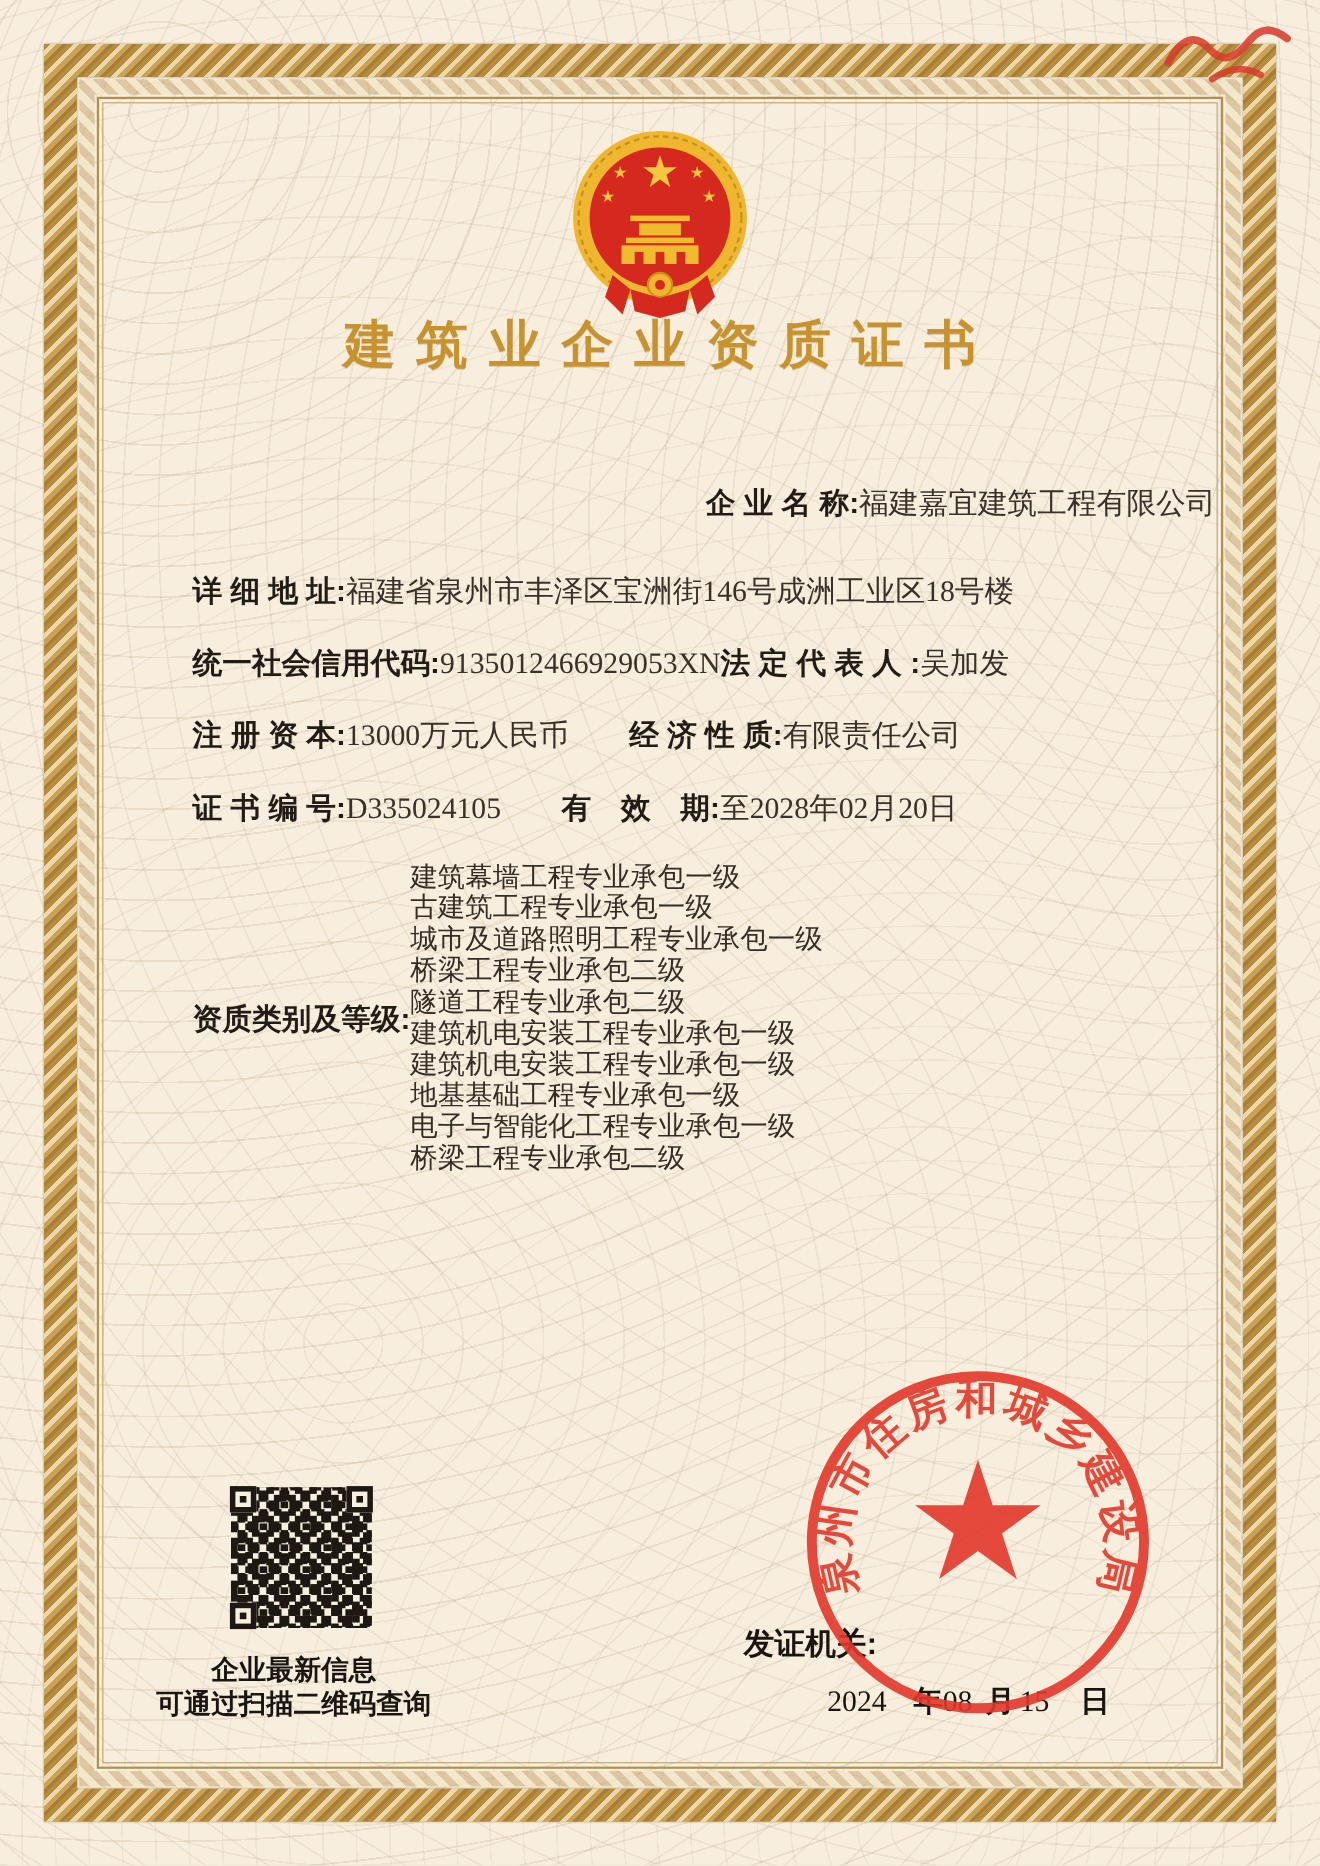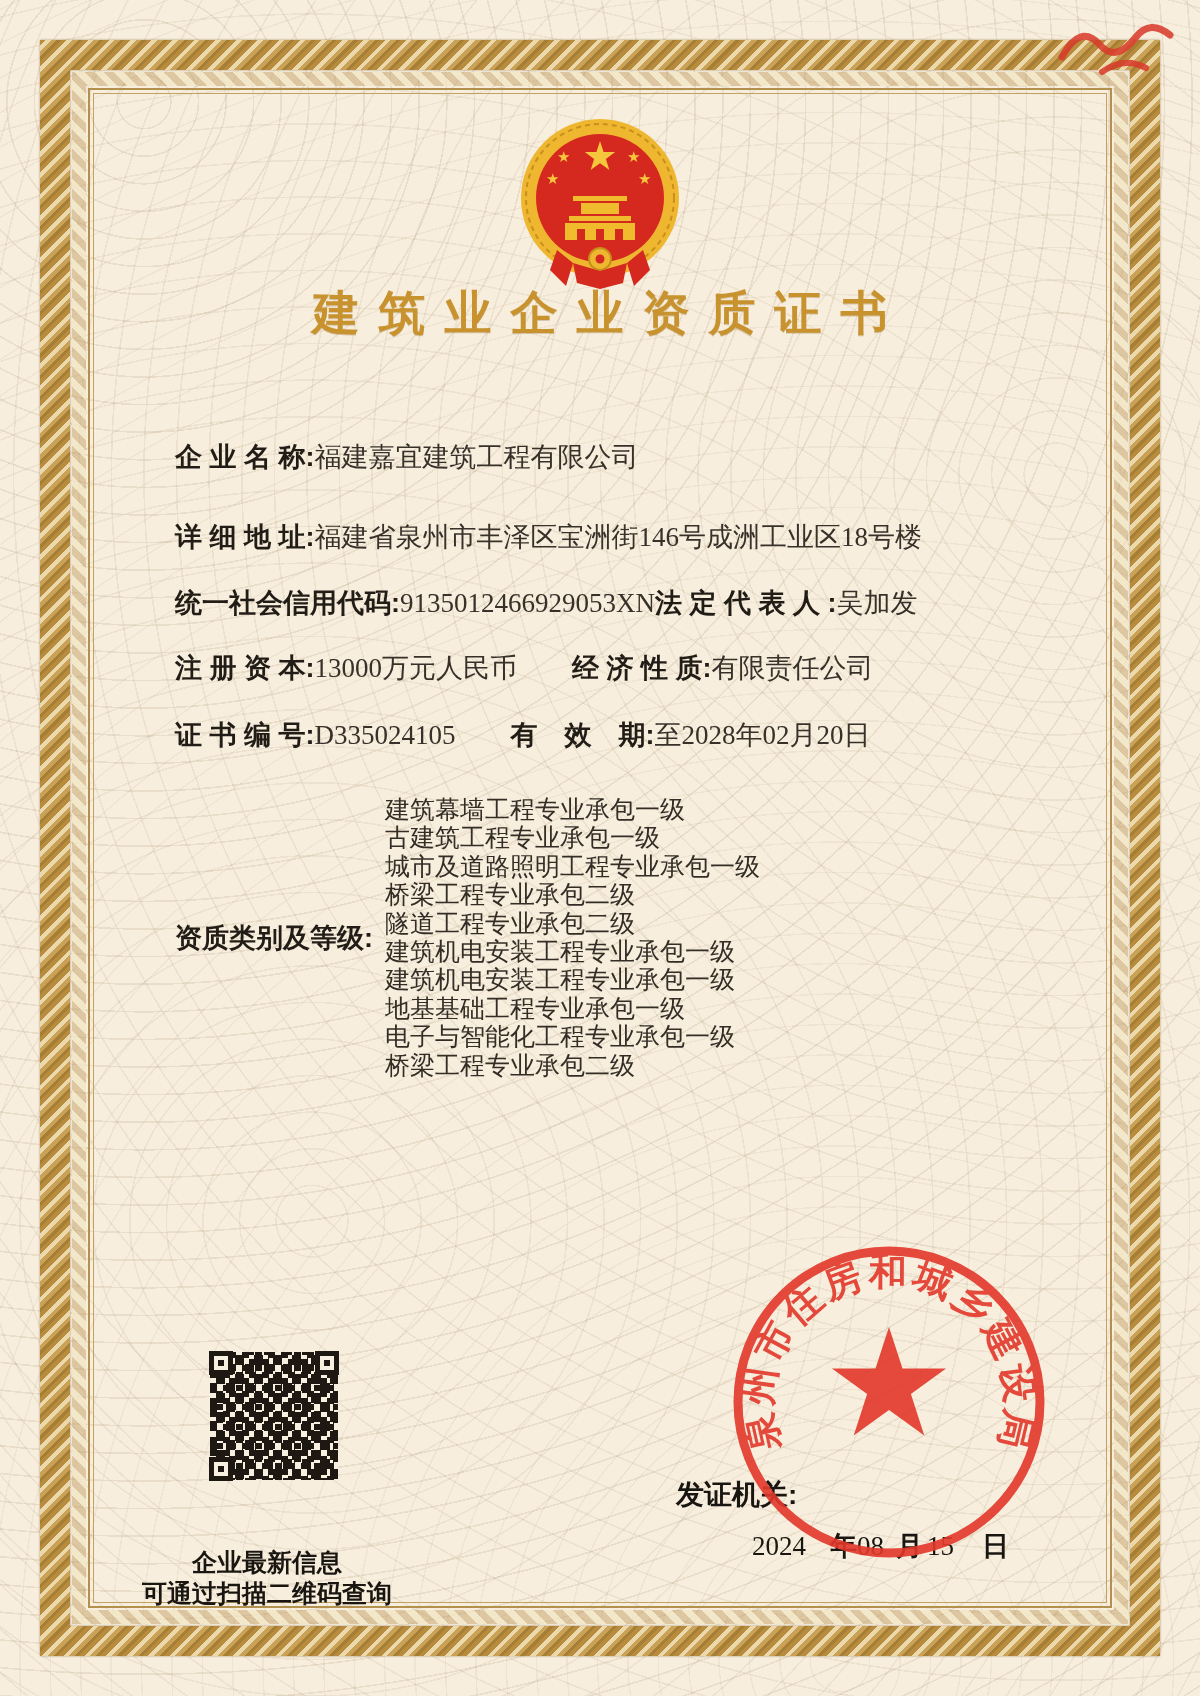--- a/index.html
+++ b/index.html
@@ -31,40 +31,40 @@
   
   .title{position:absolute;left:0;top:282px;width:100%;text-align:center;
     font-family:"Liberation Serif",serif;font-weight:bold;font-size:47px;
     letter-spacing:19px;text-indent:19px;color:#c8932e;
     text-shadow:0 1px 0 rgba(120,80,20,.25);}
 
   
   .row{position:absolute;left:175px;right:95px;font-size:27px;line-height:36px;color:#38312a;white-space:nowrap;}
   .lbl{font-family:"Liberation Sans",sans-serif;font-weight:bold;color:#211c16;}
   .val{font-family:"Liberation Serif",serif;color:#38312a;}
-  .r1{top:439px;} .r2{top:519px;} .r3{top:585px;} .r4{top:650px;} .r5{top:717px;} .gap55{margin-left:55px;}
+  .r1{top:439px;text-align:right;} .r2{top:519px;} .r3{top:585px;} .r4{top:650px;} .r5{top:717px;} .gap55{margin-left:55px;}
 
   .quals{position:absolute;left:175px;top:784px;display:flex;align-items:center;}
   .quals .lbl{font-size:27px;line-height:30px;flex:none;}
-  .qual-list{margin:12px;padding:0;list-style:none;}
+  .qual-list{margin:0;padding:0;list-style:none;}
   .qual-list li{font-family:"Liberation Serif",serif;font-size:25px;line-height:28.4px;color:#332d26;white-space:nowrap;}
 
   
   .qr{position:absolute;left:210px;top:1352px;width:128px;height:128px;background-color:#f7efe0;
     background-image:
       repeating-conic-gradient(#1d1812 0% 25%, transparent 0% 50%),
       repeating-conic-gradient(transparent 0% 25%, #1d1812 0% 50%);
     background-size:13px 13px, 19px 19px;
     background-position:0 0, 6px 3px;}
   .finder{position:absolute;width:24px;height:24px;border:5px solid #1d1812;background:#f7efe0;box-sizing:border-box;}
   .finder::after{content:"";position:absolute;left:4px;top:4px;width:6px;height:6px;background:#1d1812;}
   .f-tl{left:-1px;top:-1px;} .f-tr{right:-1px;top:-1px;} .f-bl{left:-1px;bottom:-1px;}
 
   .qr-caption{position:absolute;left:112px;top:1503px;width:310px;text-align:center;
-    font-family:"Liberation Sans",sans-serif;font-weight:bold;font-size:25px;line-height:31px;color:#191510;margin-top:44px;}
+    font-family:"Liberation Sans",sans-serif;font-weight:bold;font-size:25px;line-height:31px;color:#191510;}
 
   .issuer{position:absolute;left:676px;top:1476px;font-family:"Liberation Sans",sans-serif;
     font-weight:bold;font-size:28px;color:#191510;}
 
   .issue-date{position:absolute;left:752px;top:1528px;font-size:27px;color:#191510;white-space:nowrap;}
   .issue-date .num{font-family:"Liberation Serif",serif;}
   .issue-date .cjk{font-family:"Liberation Sans",sans-serif;font-weight:bold;}
   .issue-date .s1{margin-left:24px;} .issue-date .s2{}
   .issue-date .s3{margin-left:12px;} .issue-date .s4{margin-left:4px;} .issue-date .s5{margin-left:28px;}
 

